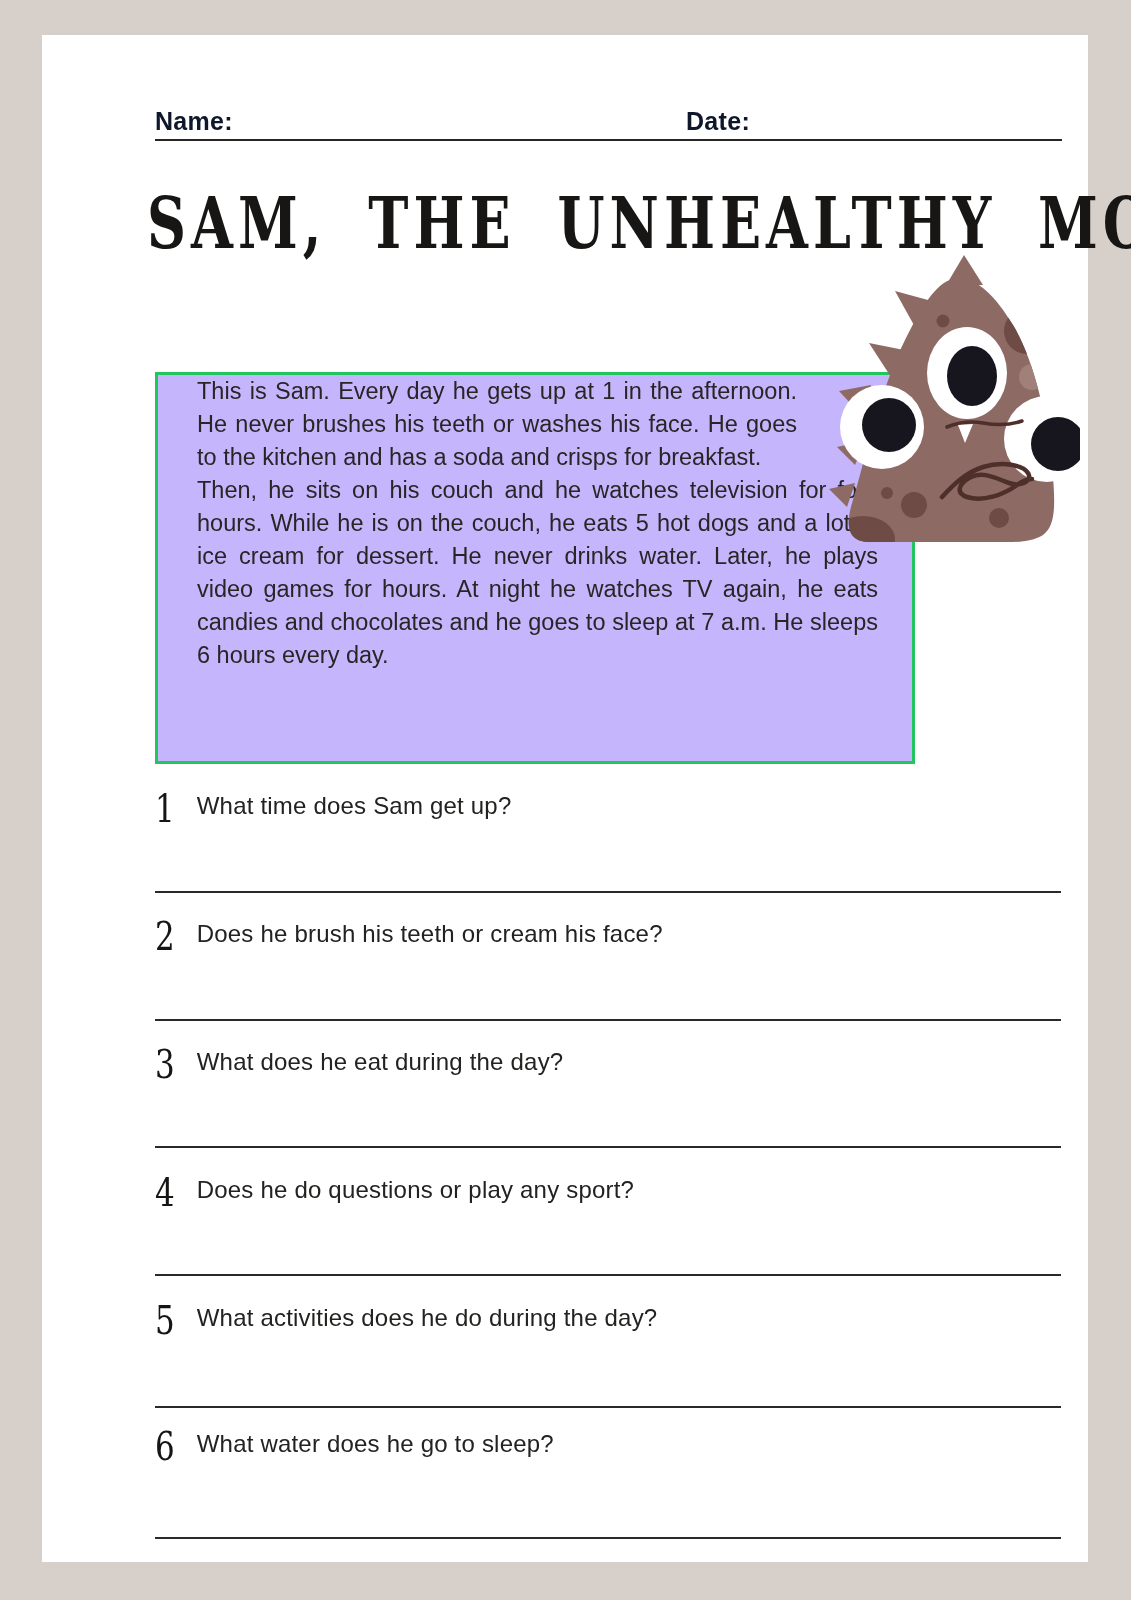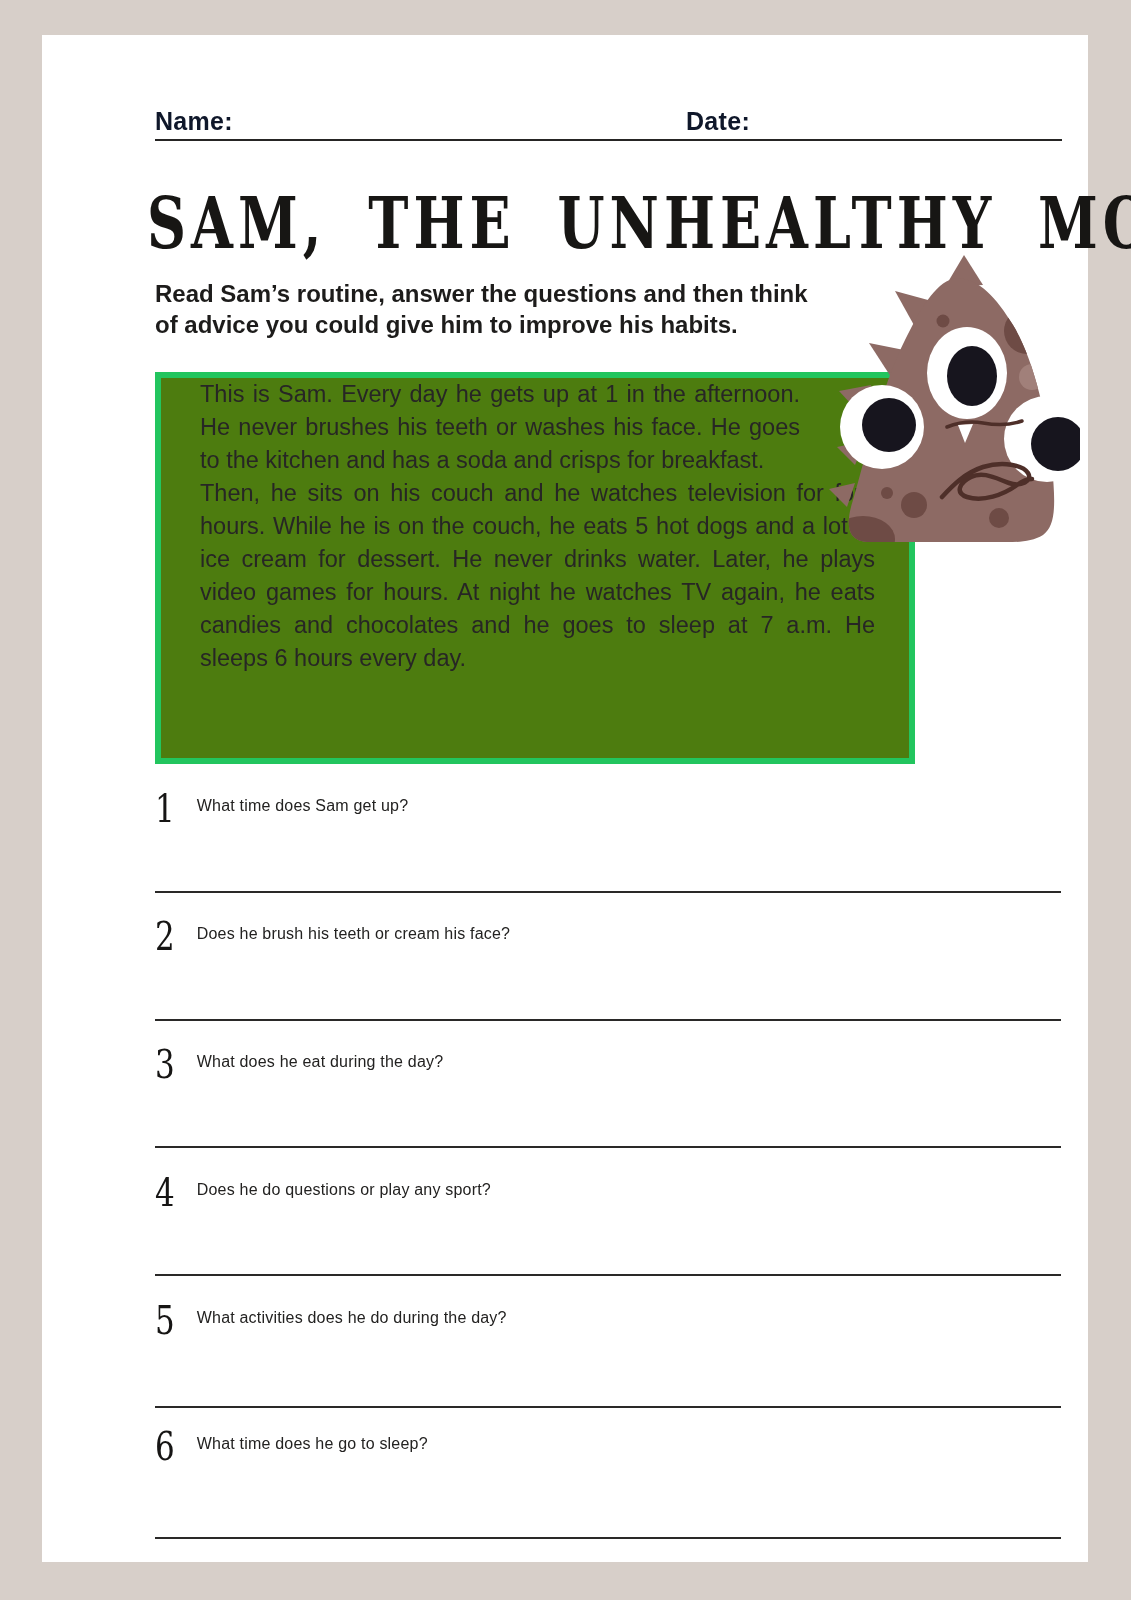--- a/index.html
+++ b/index.html
@@ -18,49 +18,48 @@
          font-family:"DejaVu Serif",serif;font-weight:700;font-size:54px;color:#171614;
          letter-spacing:5px;word-spacing:18px;white-space:nowrap;
          transform:scaleY(1.32);transform-origin:center top;}
 
   
   .instructions{position:absolute;left:113px;top:243px;width:670px;
                 font-size:24px;font-weight:700;line-height:31px;color:#1d1c1b;}
 
   
   .passage-box{position:absolute;left:113px;top:337px;width:760px;height:392px;
-               border:6px solid #22c55e;box-sizing:border-box;background:#4d7c0f;}
+               border:3px solid #22c55e;box-sizing:border-box;background:#c4b5fd;}
   .passage-box p{margin:0;padding:0 34px 0 39px;font-size:23.5px;line-height:33px;
                  text-align:justify;color:#272625;}
   .p1{margin-top:22px;width:600px;box-sizing:content-box;}
   .p2{margin-top:28px;}
 
   
   .monster{position:absolute;left:783px;top:220px;width:255px;height:292px;z-index:5;}
 
   
   .q{position:absolute;left:113px;display:flex;align-items:flex-start;gap:22px;}
   .q-num{font-family:"DejaVu Serif",serif;font-size:31px;line-height:34px;color:#161514;
          transform:scaleY(1.25);transform-origin:center top;min-width:16px;}
-  .q-text{font-size:16px;line-height:34px;color:#232221;padding-top:2px;letter-spacing:.2px;}
+  .q-text{font-size:24px;line-height:34px;color:#232221;padding-top:2px;letter-spacing:.2px;}
   .answer-line{position:absolute;left:113px;width:906px;height:2px;background:#2a2928;}
 </style>
 </head>
 <body>
 
 <div class="canvas">
   <div class="sheet">
 
     <span class="hdr-label hdr-name">Name:</span>
     <span class="hdr-label hdr-date">Date:</span>
     <div class="hdr-line"></div>
 
     <h1 class="title" style="margin:0;">SAM, THE UNHEALTHY MONSTER</h1>
 
-    <div class="instructions">Read Sam’s routine, answer the questions and then think of advice you could give him to improve his habits.</div>
 
     <div class="passage-box">
       <p class="p1">This is Sam. Every day he gets up at 1 in the afternoon. He never brushes his teeth or washes his face. He goes to the kitchen and has a soda and crisps for breakfast.</p>
       <p class="p2">Then, he sits on his couch and he watches television for four hours. While he is on the couch, he eats 5 hot dogs and a lot of ice cream for dessert. He never drinks water. Later, he plays video games for hours. At night he watches TV again, he eats candies and chocolates and he goes to sleep at 7 a.m. He sleeps 6 hours every day.</p>
     </div>
 
     <svg class="monster" viewBox="0 0 255 292" xmlns="http://www.w3.org/2000/svg">
       <defs>
         <clipPath id="bodyClip">
           <path d="M 45 287 C 22 287 20 270 28 245 C 40 205 55 135 80 85 C 95 55 110 28 128 24 C 150 20 170 40 188 70 C 208 103 222 160 227 210 C 230 245 232 270 218 280 C 205 288 190 287 170 287 Z"></path>
@@ -134,18 +133,18 @@
     <div class="answer-line" style="top:1239px;"></div>
 
     <div class="q" style="top:1264px;">
       <span class="q-num">5</span>
       <span class="q-text">What activities does he do during the day?</span>
     </div>
     <div class="answer-line" style="top:1371px;"></div>
 
     <div class="q" style="top:1390px;">
       <span class="q-num">6</span>
-      <span class="q-text">What time does he go to sleep?</span>
+      <span class="q-text">What water does he go to sleep?</span>
     </div>
     <div class="answer-line" style="top:1502px;"></div>
 
   </div>
 </div>
 
 </body></html>

